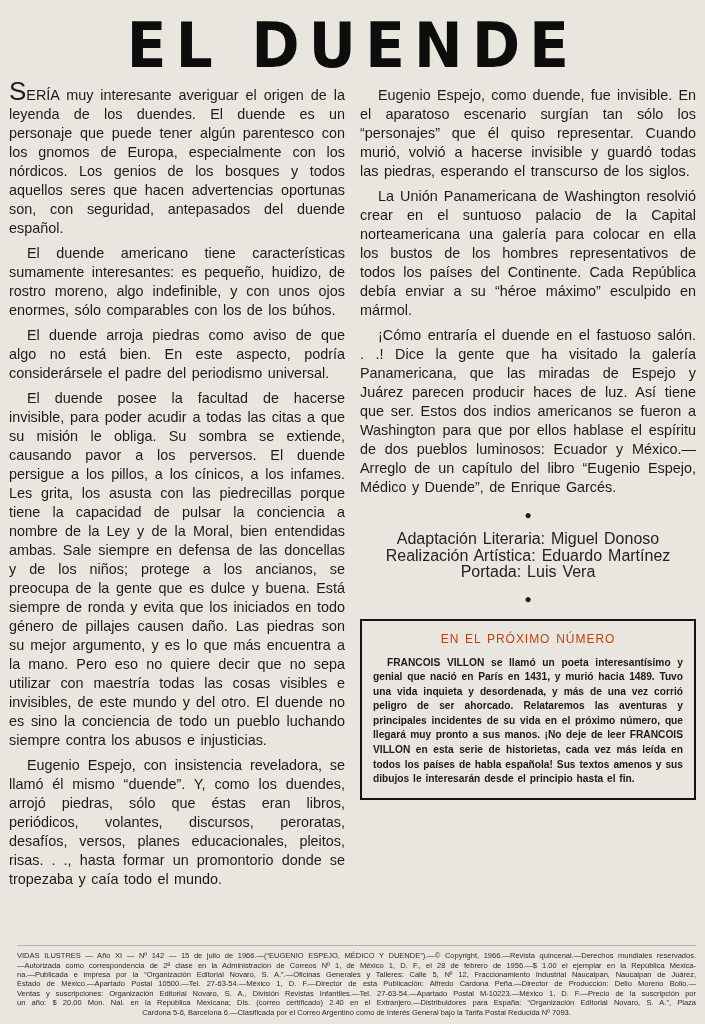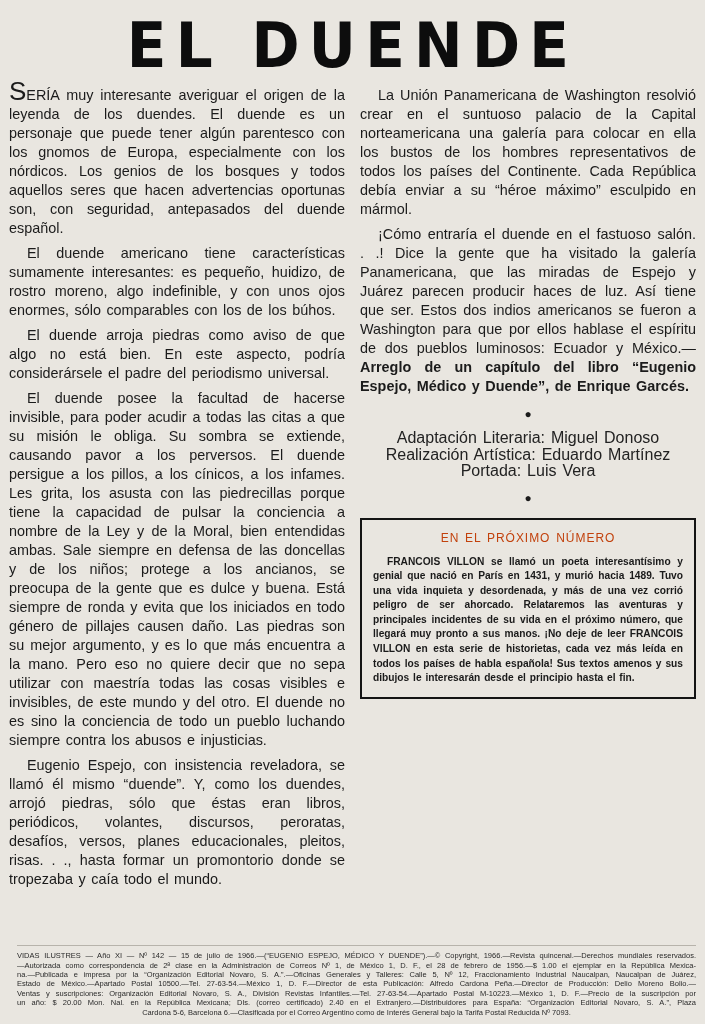--- a/index.html
+++ b/index.html
@@ -37,21 +37,21 @@
     word-spacing: 1.5px;
     color: #1b1b1b;
   }
   .col p { margin-bottom: 6px; text-indent: 18px; }
   .col p.lead { text-indent: 0; }
   .col p.lead::first-letter {
     font-size: 26px;
     line-height: 10px;
     font-weight: normal;
   }
-  .attribution { font-weight: bold; }
+  .attribution { font-weight: normal; }
 
   .bullet { text-align: center; font-size: 12px; line-height: 12px; margin: 12px 0 10px; text-indent: 0 !important; }
   .credits { text-align: center; font-weight: normal; font-size: 16px; line-height: 16.5px; color: #222; }
 
   
   .box {
     border: 2px solid #141414;
     padding: 9px 11px 11px;
     margin-top: 14px;
     background: transparent;
@@ -106,20 +106,21 @@
 
     <div class="col">
       <p class="lead">SERÍA muy interesante averiguar el origen de la leyenda de los duendes. El duende es un personaje que puede tener algún parentesco con los gnomos de Europa, especialmente con los nórdicos. Los genios de los bosques y todos aquellos seres que hacen advertencias oportunas son, con seguridad, antepasados del duende español.</p>
       <p>El duende americano tiene características sumamente interesantes: es pequeño, huidizo, de rostro moreno, algo indefinible, y con unos ojos enormes, sólo comparables con los de los búhos.</p>
       <p>El duende arroja piedras como aviso de que algo no está bien. En este aspecto, podría considerársele el padre del periodismo universal.</p>
       <p>El duende posee la facultad de hacerse invisible, para poder acudir a todas las citas a que su misión le obliga. Su sombra se extiende, causando pavor a los perversos. El duende persigue a los pillos, a los cínicos, a los infames. Les grita, los asusta con las piedrecillas porque tiene la capacidad de pulsar la conciencia a nombre de la Ley y de la Moral, bien entendidas ambas. Sale siempre en defensa de las doncellas y de los niños; protege a los ancianos, se preocupa de la gente que es dulce y buena. Está siempre de ronda y evita que los iniciados en todo género de pillajes causen daño. Las piedras son su mejor argumento, y es lo que más encuentra a la mano. Pero eso no quiere decir que no sepa utilizar con maestría todas las cosas visibles e invisibles, de este mundo y del otro. El duende no es sino la conciencia de todo un pueblo luchando siempre contra los abusos e injusticias.</p>
       <p>Eugenio Espejo, con insistencia reveladora, se llamó él mismo “duende”. Y, como los duendes, arrojó piedras, sólo que éstas eran libros, periódicos, volantes, discursos, peroratas, desafíos, versos, planes educacionales, pleitos, risas. . ., hasta formar un promontorio donde se tropezaba y caía todo el mundo.</p>
     </div>
 
     <div class="col">
+      <p>Eugenio Espejo, como duende, fue invisible. En el aparatoso escenario surgían tan sólo los “personajes” que él quiso representar. Cuando murió, volvió a hacerse invisible y guardó todas las piedras, esperando el transcurso de los siglos.</p>
       <p>La Unión Panamericana de Washington resolvió crear en el suntuoso palacio de la Capital norteamericana una galería para colocar en ella los bustos de los hombres representativos de todos los países del Continente. Cada República debía enviar a su “héroe máximo” esculpido en mármol.</p>
       <p><span>¡Cómo entraría el duende en el fastuoso salón. . .! Dice la gente que ha visitado la galería Panamericana, que las miradas de Espejo y Juárez parecen producir haces de luz. Así tiene que ser. Estos dos indios americanos se fueron a Washington para que por ellos hablase el espíritu de dos pueblos luminosos: Ecuador y México.—</span><span class="attribution">Arreglo de un capítulo del libro “Eugenio Espejo, Médico y Duende”, de Enrique Garcés.</span></p>
 
       <div class="bullet">●</div>
 
       <div class="credits">
         <div>Adaptación Literaria: Miguel Donoso</div>
         <div>Realización Artística: Eduardo Martínez</div>
         <div>Portada: Luis Vera</div>
       </div>

